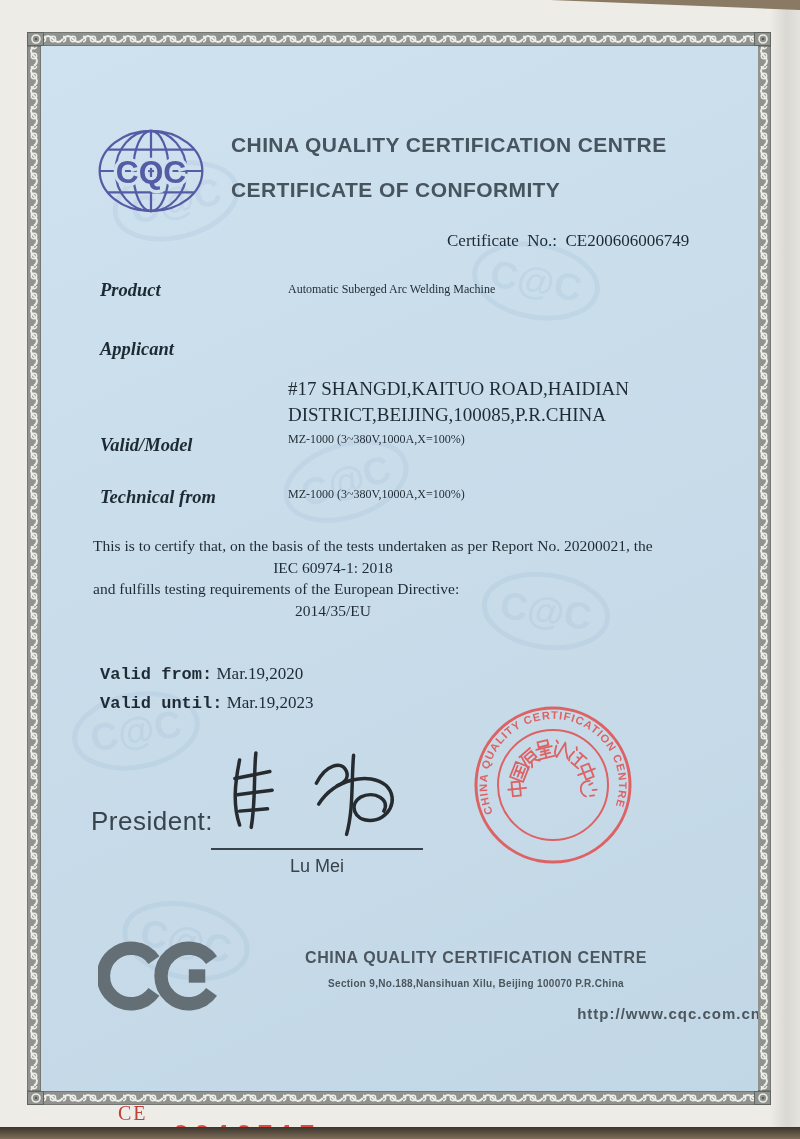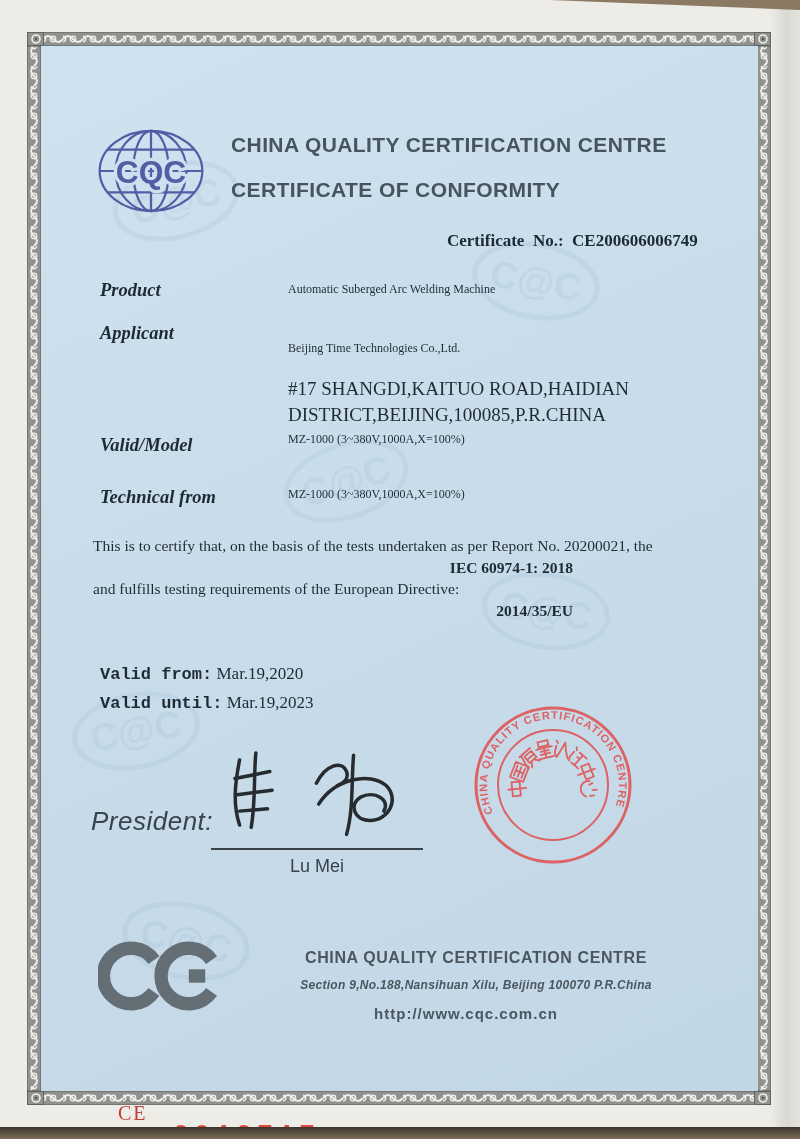--- a/index.html
+++ b/index.html
@@ -38,45 +38,45 @@
     background:linear-gradient(155deg,#cfe2ef 0%,#c9dcea 45%,#c2d7e6 100%);
     overflow:hidden;
   }
   .abs{position:absolute;}
   .wm{position:absolute;opacity:0.09;pointer-events:none;}
 
   .title{
     font-family:"Liberation Sans",sans-serif;font-weight:700;
     color:#47545e;font-size:21px;letter-spacing:0.4px;white-space:nowrap;
   }
-  .certno{font-size:17px;font-weight:700;color:#1e2a33;white-space:pre;}
+  .certno{font-size:17px;font-weight:400;color:#1e2a33;white-space:pre;}
   .flabel{
     font-size:18.5px;font-weight:700;font-style:italic;color:#1e2a33;white-space:nowrap;
   }
   .fvalue{font-size:12px;color:#1f2b34;white-space:nowrap;}
   .addr{font-size:19px;color:#1f2b34;line-height:25.5px;white-space:nowrap;}
   .stmt{font-size:15.5px;color:#1f2b34;line-height:21.5px;width:630px;}
-  .stmt .cline{width:480px;text-align:right;font-weight:700;}
+  .stmt .cline{width:480px;text-align:center;font-weight:400;}
   .vrow{font-size:17px;color:#1f2b34;white-space:nowrap;}
   .vrow b{font-weight:700;font-family:Liberation Mono, monospace;}
   .president{
     font-family:"Liberation Sans",sans-serif;font-size:26px;color:#39434c;
     letter-spacing:0.5px;
   }
   .sigline{background:#39424a;height:1.5px;}
   .signame{
     font-family:"Liberation Sans",sans-serif;font-size:18px;color:#39434c;
     text-align:center;
   }
   .footer{
     font-family:"Liberation Sans",sans-serif;font-weight:700;color:#4b565e;
     text-align:center;white-space:nowrap;
   }
   .f1{font-size:16px;letter-spacing:0.6px;}
-  .f2{font-size:12px;letter-spacing:0.3px;font-style:italic;}
+  .f2{font-size:10px;letter-spacing:0.3px;}
   .f3{font-size:15px;letter-spacing:1px;}
   .serial-prefix{
     position:absolute;left:118px;top:1102px;
     font-size:20px;color:#c04038;letter-spacing:2px;
   }
   .serial-num{
     position:absolute;left:172px;top:1120px;
     font-family:"Liberation Mono",monospace;font-weight:700;
     font-size:30px;color:#e2483f;letter-spacing:3px;
   }
@@ -179,22 +179,21 @@
     </svg>
 
     <div class="abs title" style="left:190px;top:87px;">CHINA QUALITY CERTIFICATION CENTRE</div>
     <div class="abs title" style="left:190px;top:132px;">CERTIFICATE OF CONFORMITY</div>
 
     <div class="abs certno" style="left:406px;top:185px;"><span>Certificate  No.:</span><span>  </span><span>CE200606006749</span></div>
 
     <div class="abs flabel" style="left:59px;top:234px;">Product</div>
     <div class="abs fvalue" style="left:247px;top:236px;">Automatic Suberged Arc Welding Machine</div>
 
-    <div class="abs flabel" style="left:59px;top:277px;font-family:Liberation Serif, serif;">Applicant</div>
-    <div class="abs fvalue" style="left:247px;top:295px;">Beijing Time Technologies Co.,Ltd.</div>
+    <div class="abs flabel" style="left:59px;top:293px;font-family:Liberation Serif, serif;">Applicant</div>
     <div class="abs addr" style="left:247px;top:330px;">
       <div>#17 SHANGDI,KAITUO ROAD,HAIDIAN</div>
       <div>DISTRICT,BEIJING,100085,P.R.CHINA</div>
     </div>
 
     <div class="abs flabel" style="left:59px;top:389px;">Valid/Model</div>
     <div class="abs fvalue" style="left:247px;top:386px;">MZ-1000 (3~380V,1000A,X=100%)</div>
 
     <div class="abs flabel" style="left:59px;top:441px;">Technical from</div>
     <div class="abs fvalue" style="left:247px;top:441px;">MZ-1000 (3~380V,1000A,X=100%)</div>
@@ -202,21 +201,21 @@
     <div class="abs stmt" style="left:52px;top:489px;">
       <div>This is to certify that, on the basis of the tests undertaken as per Report No. 20200021, the</div>
       <div class="cline">IEC 60974-1:  2018</div>
       <div>and fulfills testing requirements of the European Directive:</div>
       <div class="cline">2014/35/EU</div>
     </div>
 
     <div class="abs vrow" style="left:59px;top:618px;"><b>Valid from:</b><span> Mar.19,2020</span></div>
     <div class="abs vrow" style="left:59px;top:647px;"><b>Valid until:</b><span> Mar.19,2023</span></div>
 
-    <div class="abs president" style="left:50px;top:760px;font-style:italic;">President:</div>
+    <div class="abs president" style="left:50px;top:760px;">President:</div>
     <svg class="abs" style="left:160px;top:700px;" width="240" height="100" viewBox="0 0 200 86">
       <g stroke="#262b30" stroke-width="3" fill="none" stroke-linecap="round">
         <path d="M30,12 C26,32 24,50 30,68"></path>
         <path d="M44,6 C42,24 44,46 40,70"></path>
         <path d="M26,28 L56,22"></path>
         <path d="M28,42 L58,38"></path>
         <path d="M30,56 L54,54"></path>
         <path d="M96,32 C104,16 118,12 122,22 C124,28 120,32 114,34"></path>
         <path d="M128,8 C126,32 128,54 122,76"></path>
         <path d="M98,50 C112,28 142,22 156,34 C168,46 158,64 142,64 C128,64 124,50 134,44 C146,38 160,46 154,56"></path>
@@ -264,21 +263,21 @@
 
     <svg class="abs" style="left:57px;top:894px;" width="124" height="72" viewBox="0 0 120 70">
       <g stroke="#646e75" stroke-width="13" fill="none">
         <path d="M54.1,19.5 A27,27 0 1 0 54.1,50.5"></path>
         <path d="M110.1,19.5 A27,27 0 1 0 110.1,50.5"></path>
         <path d="M88,35 H104"></path>
       </g>
     </svg>
     <div class="abs footer f1" style="left:150px;top:903px;width:570px;">CHINA QUALITY CERTIFICATION CENTRE</div>
     <div class="abs footer f2" style="left:150px;top:932px;width:570px;">Section 9,No.188,Nansihuan Xilu, Beijing 100070 P.R.China</div>
-    <div class="abs footer f3" style="left:140px;top:959px;width:570px;">http://www.cqc.com.cn</div>
+    <div class="abs footer f3" style="left:150px;top:959px;width:570px;text-align:right;">http://www.cqc.com.cn</div>
   </div>
 
   <div class="serial-prefix">CE</div>
   <div class="serial-num">0010515</div>
 </div>
 
 <div class="table-topright"></div>
 <div class="table-bottom"></div>
 
 </body></html>

